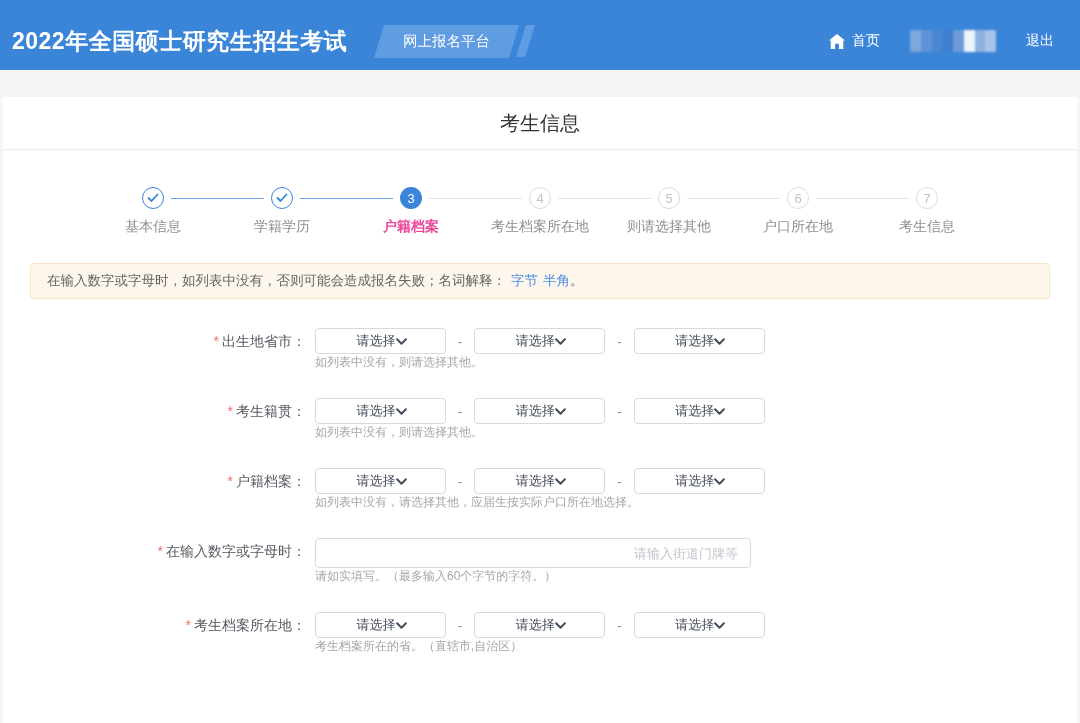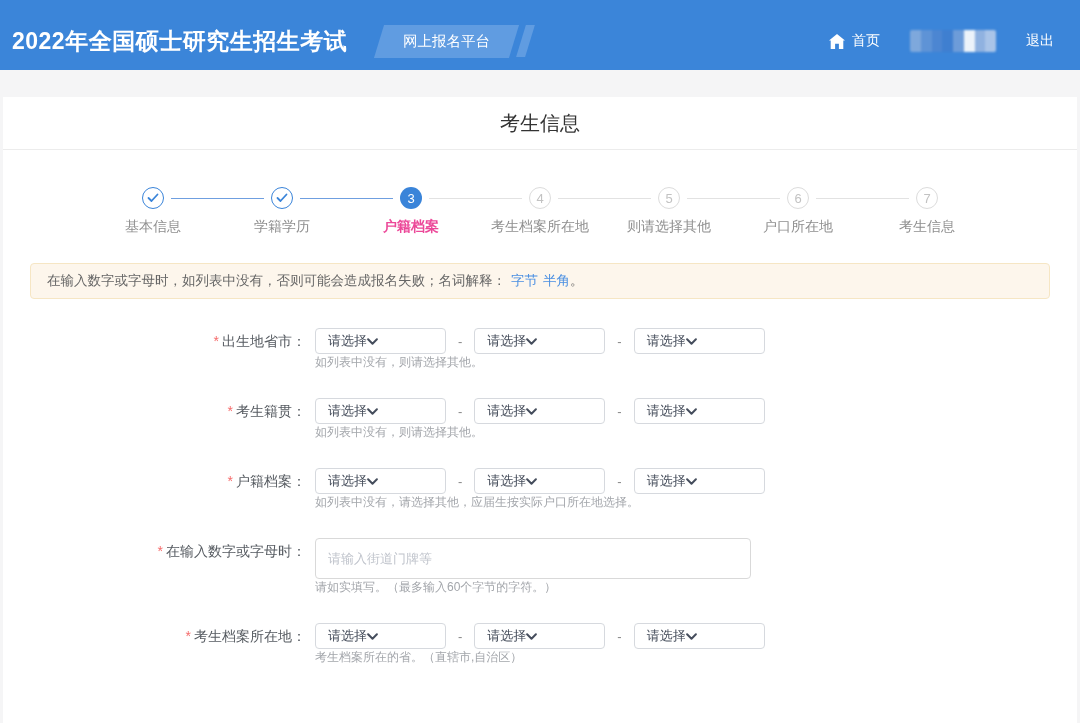--- a/index.html
+++ b/index.html
@@ -58,25 +58,25 @@
   .notice{margin:27px 27px 0;background:var(--notice-bg);border:1px solid var(--notice-border);border-radius:4px;padding:8px 16px;font-size:13.5px;color:#666;line-height:18px;}
   .notice a{color:var(--link-blue);text-decoration:none;cursor:pointer;margin-left:5px;}
 
   
   .form{margin-top:29px;}
   .form-row{display:flex;margin-bottom:27px;}
   .label-col{width:312px;text-align:right;padding-right:9px;font-size:14px;color:var(--label-gray);line-height:26px;white-space:nowrap;}
   .req{color:var(--required-red);margin-right:3px;}
   .control-col{flex:1;}
   .control-line{display:flex;align-items:center;}
-  .select{width:131px;height:26px;border:1px solid var(--border-gray);border-radius:4px;background:#fff;display:flex;align-items:center;justify-content:flex-start;padding:0 10px 0 12px;cursor:pointer;}
+  .select{width:131px;height:26px;border:1px solid var(--border-gray);border-radius:4px;background:#fff;display:flex;align-items:center;justify-content:center;padding:0 10px 0 12px;cursor:pointer;}
   .select-text{font-size:13px;color:var(--text-dark);}
   .chevron{display:flex;align-items:center;}
   .dash{color:#888;font-size:13px;margin:0 12px;}
-  .text-input{width:436px;height:41px;border:1px solid #d9d9d9;border-radius:4px;font-size:13px;padding:0 12px;color:var(--text-dark);outline:none;font-family:inherit;}
+  .text-input{width:436px;height:30px;border:1px solid #d9d9d9;border-radius:4px;font-size:13px;padding:0 12px;color:var(--text-dark);outline:none;font-family:inherit;text-align:right;}
   .text-input::placeholder{color:#c0c4cc;}
   .hint{font-size:12px;color:var(--hint-gray);line-height:17px;}
 </style>
 </head>
 <body>
 
 <div class="header">
   <div class="header-left">
     <div class="app-title">2022年全国硕士研究生招生考试</div>
     <div class="badge"><span>网上报名平台</span></div>

